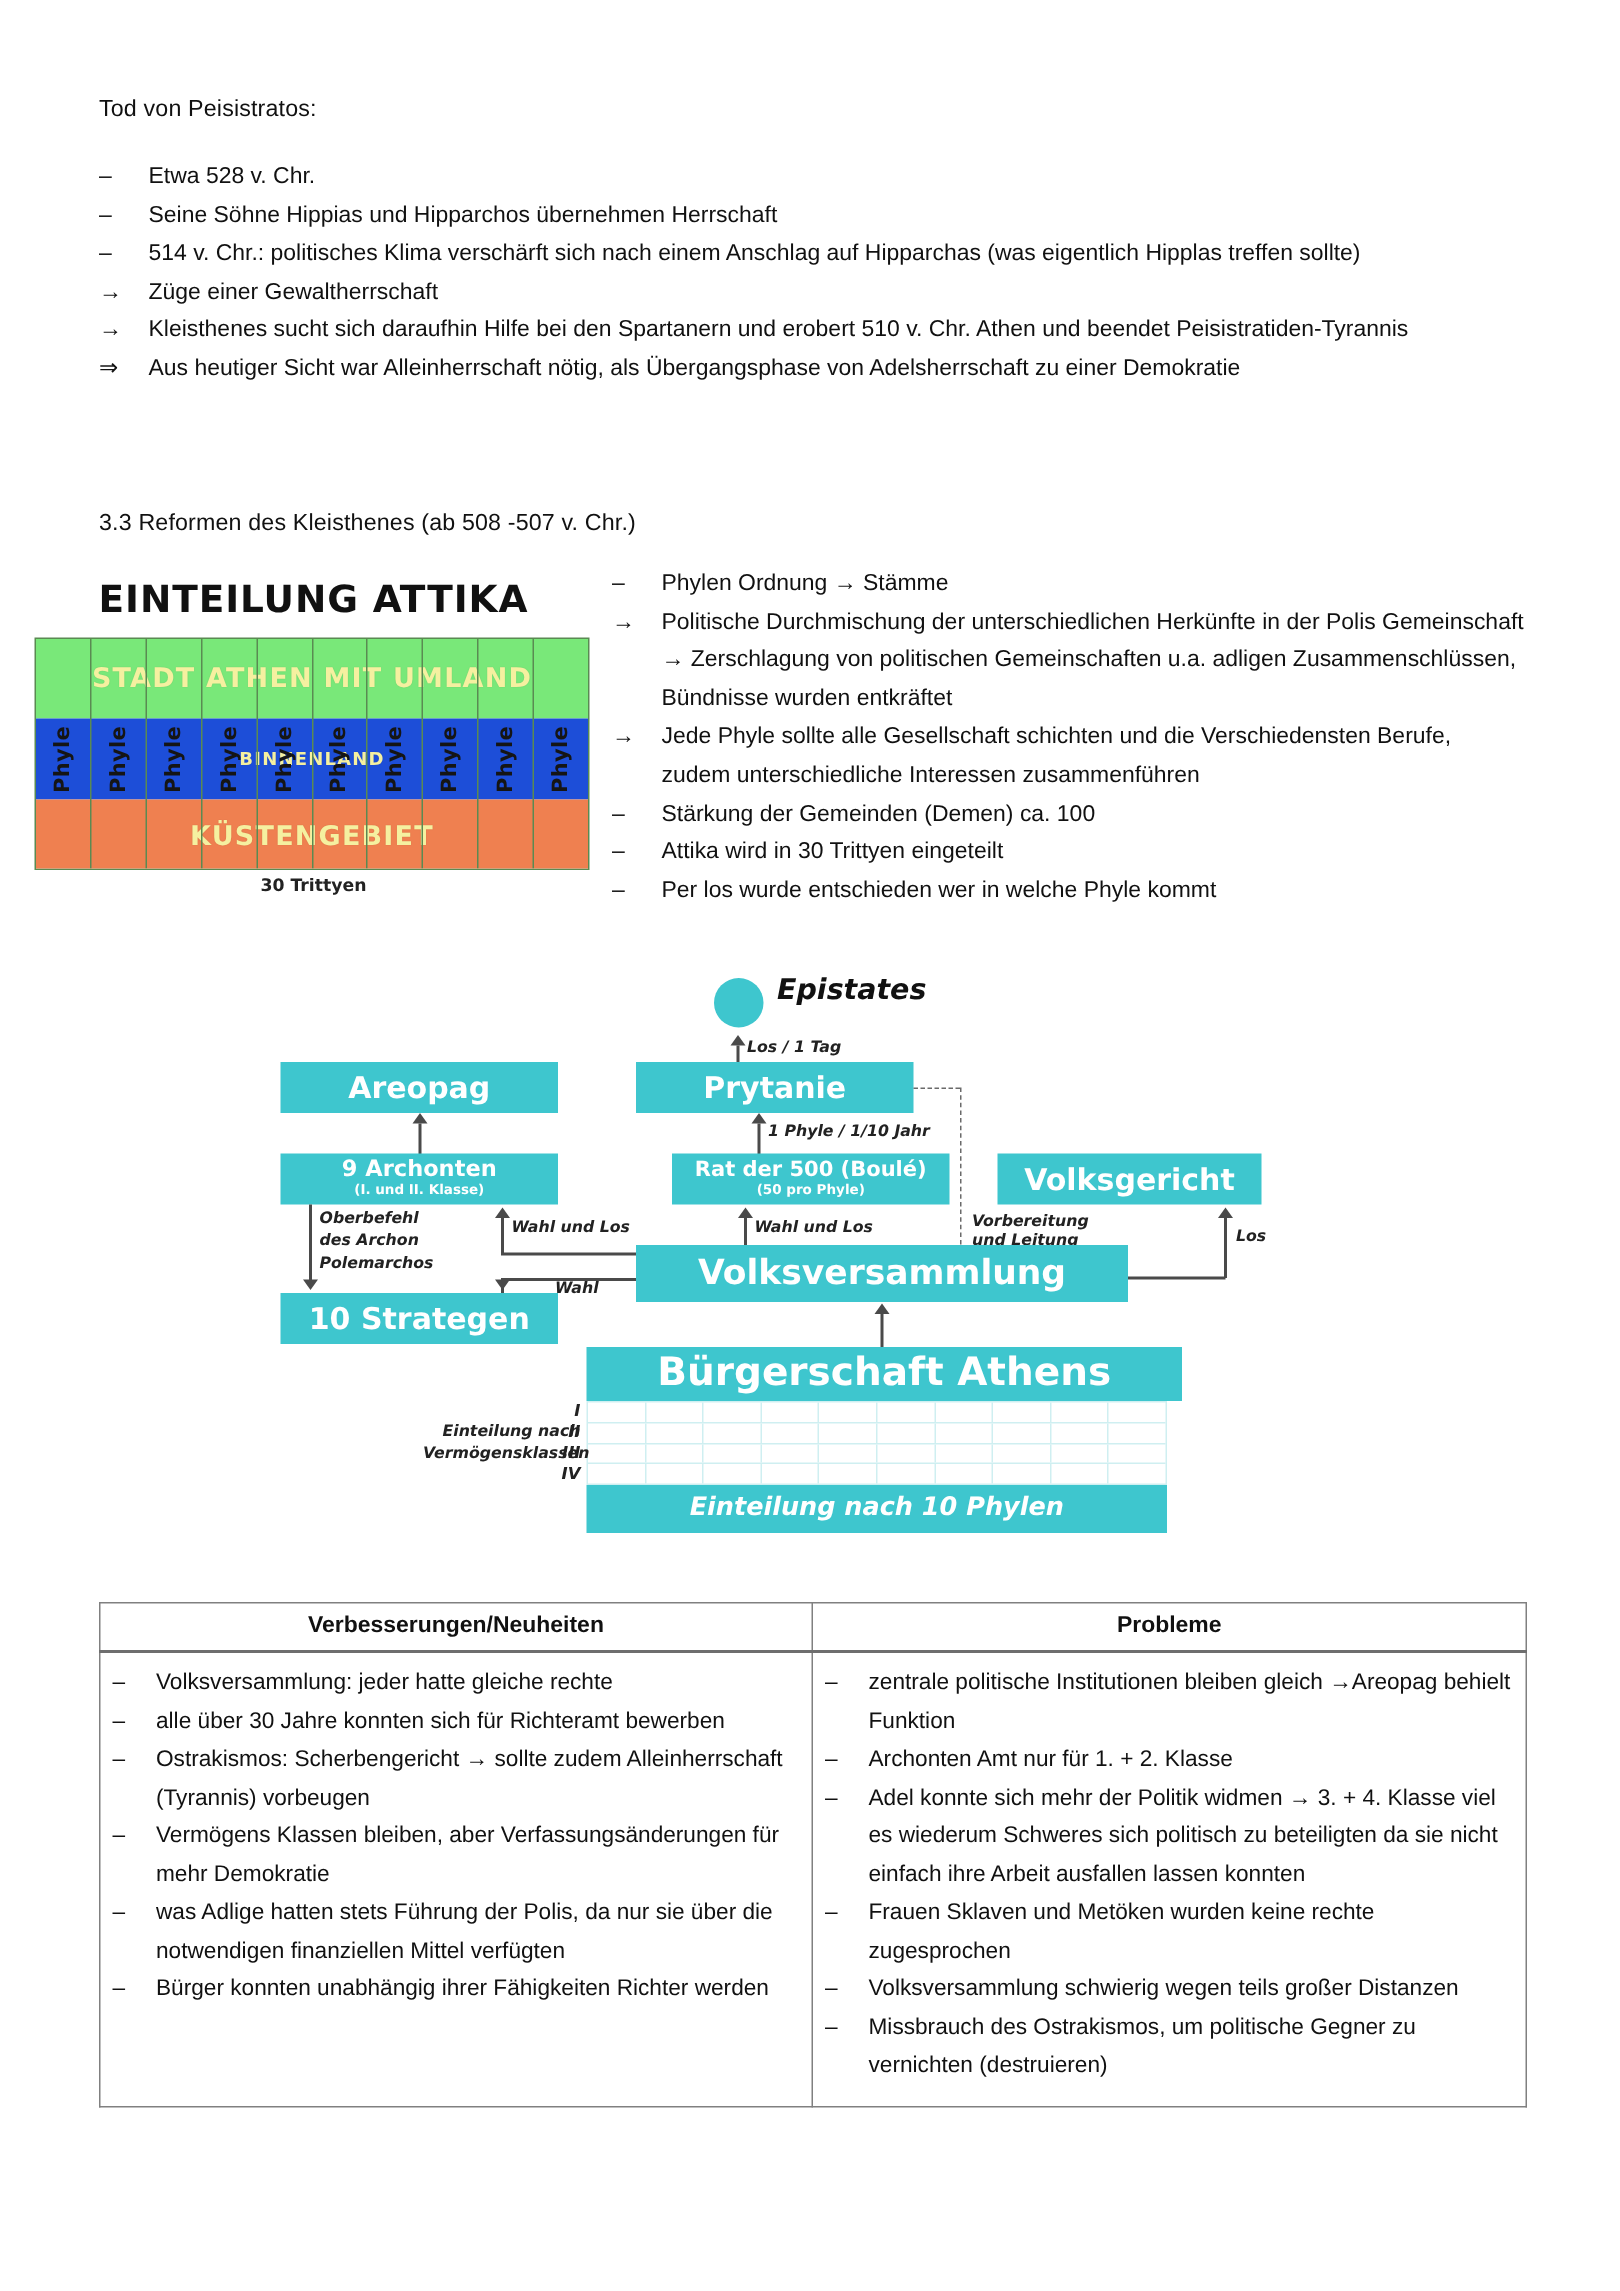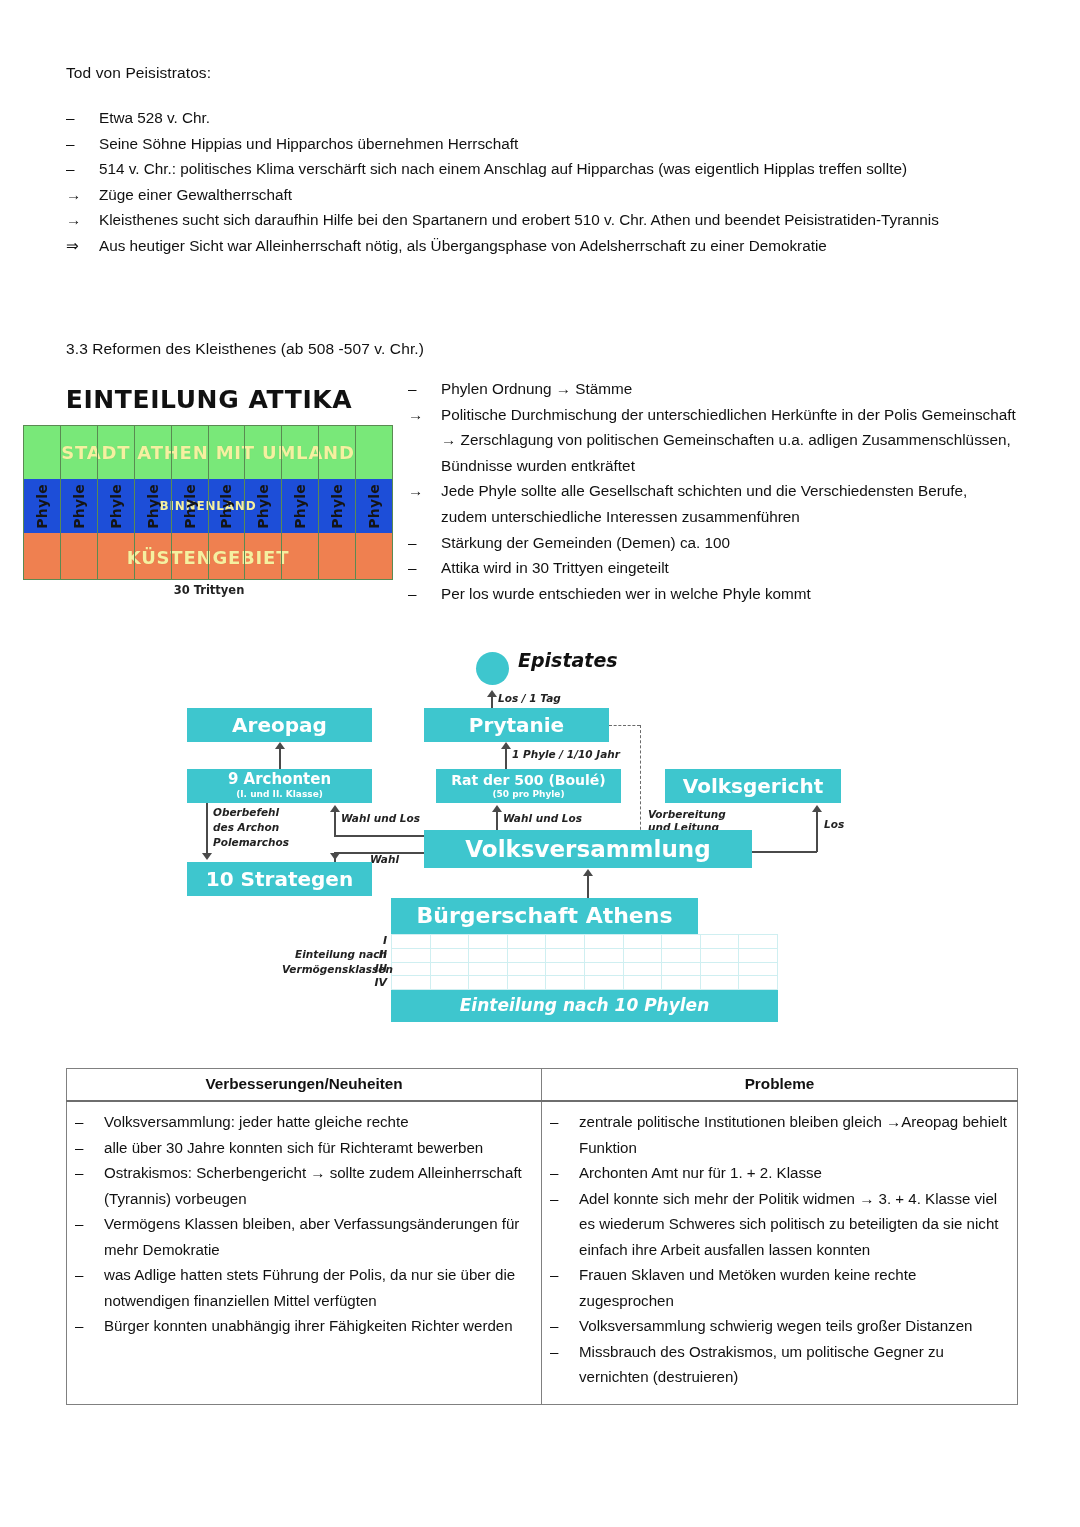--- a/index.html
+++ b/index.html
@@ -284,21 +284,21 @@
 
     <div class="ln v" style="left:505px;top:109px;height:22px;"></div>
     <div class="arw up" style="left:501px;top:102px;"></div>
     <div class="lbl" style="left:512px;top:108px;">1 Phyle / 1/10 Jahr</div>
 
     <div class="tbox" style="left:187px;top:129px;width:185px;height:34px;font-size:15px;">
       <span>9 Archonten</span>
       <span class="sub">(I. und II. Klasse)</span>
     </div>
 
-    <div class="tbox" style="left:436px;top:129px;width:185px;height:34px;font-size:14px;">
+    <div class="tbox" style="left:448px;top:129px;width:185px;height:34px;font-size:14px;">
       <span>Rat der 500 (Boulé)</span>
       <span class="sub">(50 pro Phyle)</span>
     </div>
 
     <div class="tbox" style="left:665px;top:129px;width:176px;height:34px;font-size:20px;">
       <span>Volksgericht</span>
     </div>
 
     <div class="ln v" style="left:206px;top:163px;height:52px;"></div>
     <div class="arw down" style="left:202px;top:213px;"></div>
@@ -335,21 +335,21 @@
       <span>Volksversammlung</span>
     </div>
 
     <div class="tbox" style="left:187px;top:222px;width:185px;height:34px;font-size:20px;">
       <span>10 Strategen</span>
     </div>
 
     <div class="ln v" style="left:587px;top:236px;height:24px;"></div>
     <div class="arw up" style="left:583px;top:229px;"></div>
 
-    <div class="tbox" style="left:391px;top:258px;width:307px;height:36px;font-size:22px;">
+    <div class="tbox" style="left:391px;top:258px;width:397px;height:36px;font-size:26px;">
       <span>Bürgerschaft Athens</span>
     </div>
 
     <div id="bg-grid" style="left:391px;top:294px;width:387px;height:56px;">
         <div class="grow">
           <div class="gcell"></div>
           <div class="gcell"></div>
           <div class="gcell"></div>
           <div class="gcell"></div>
           <div class="gcell"></div>

